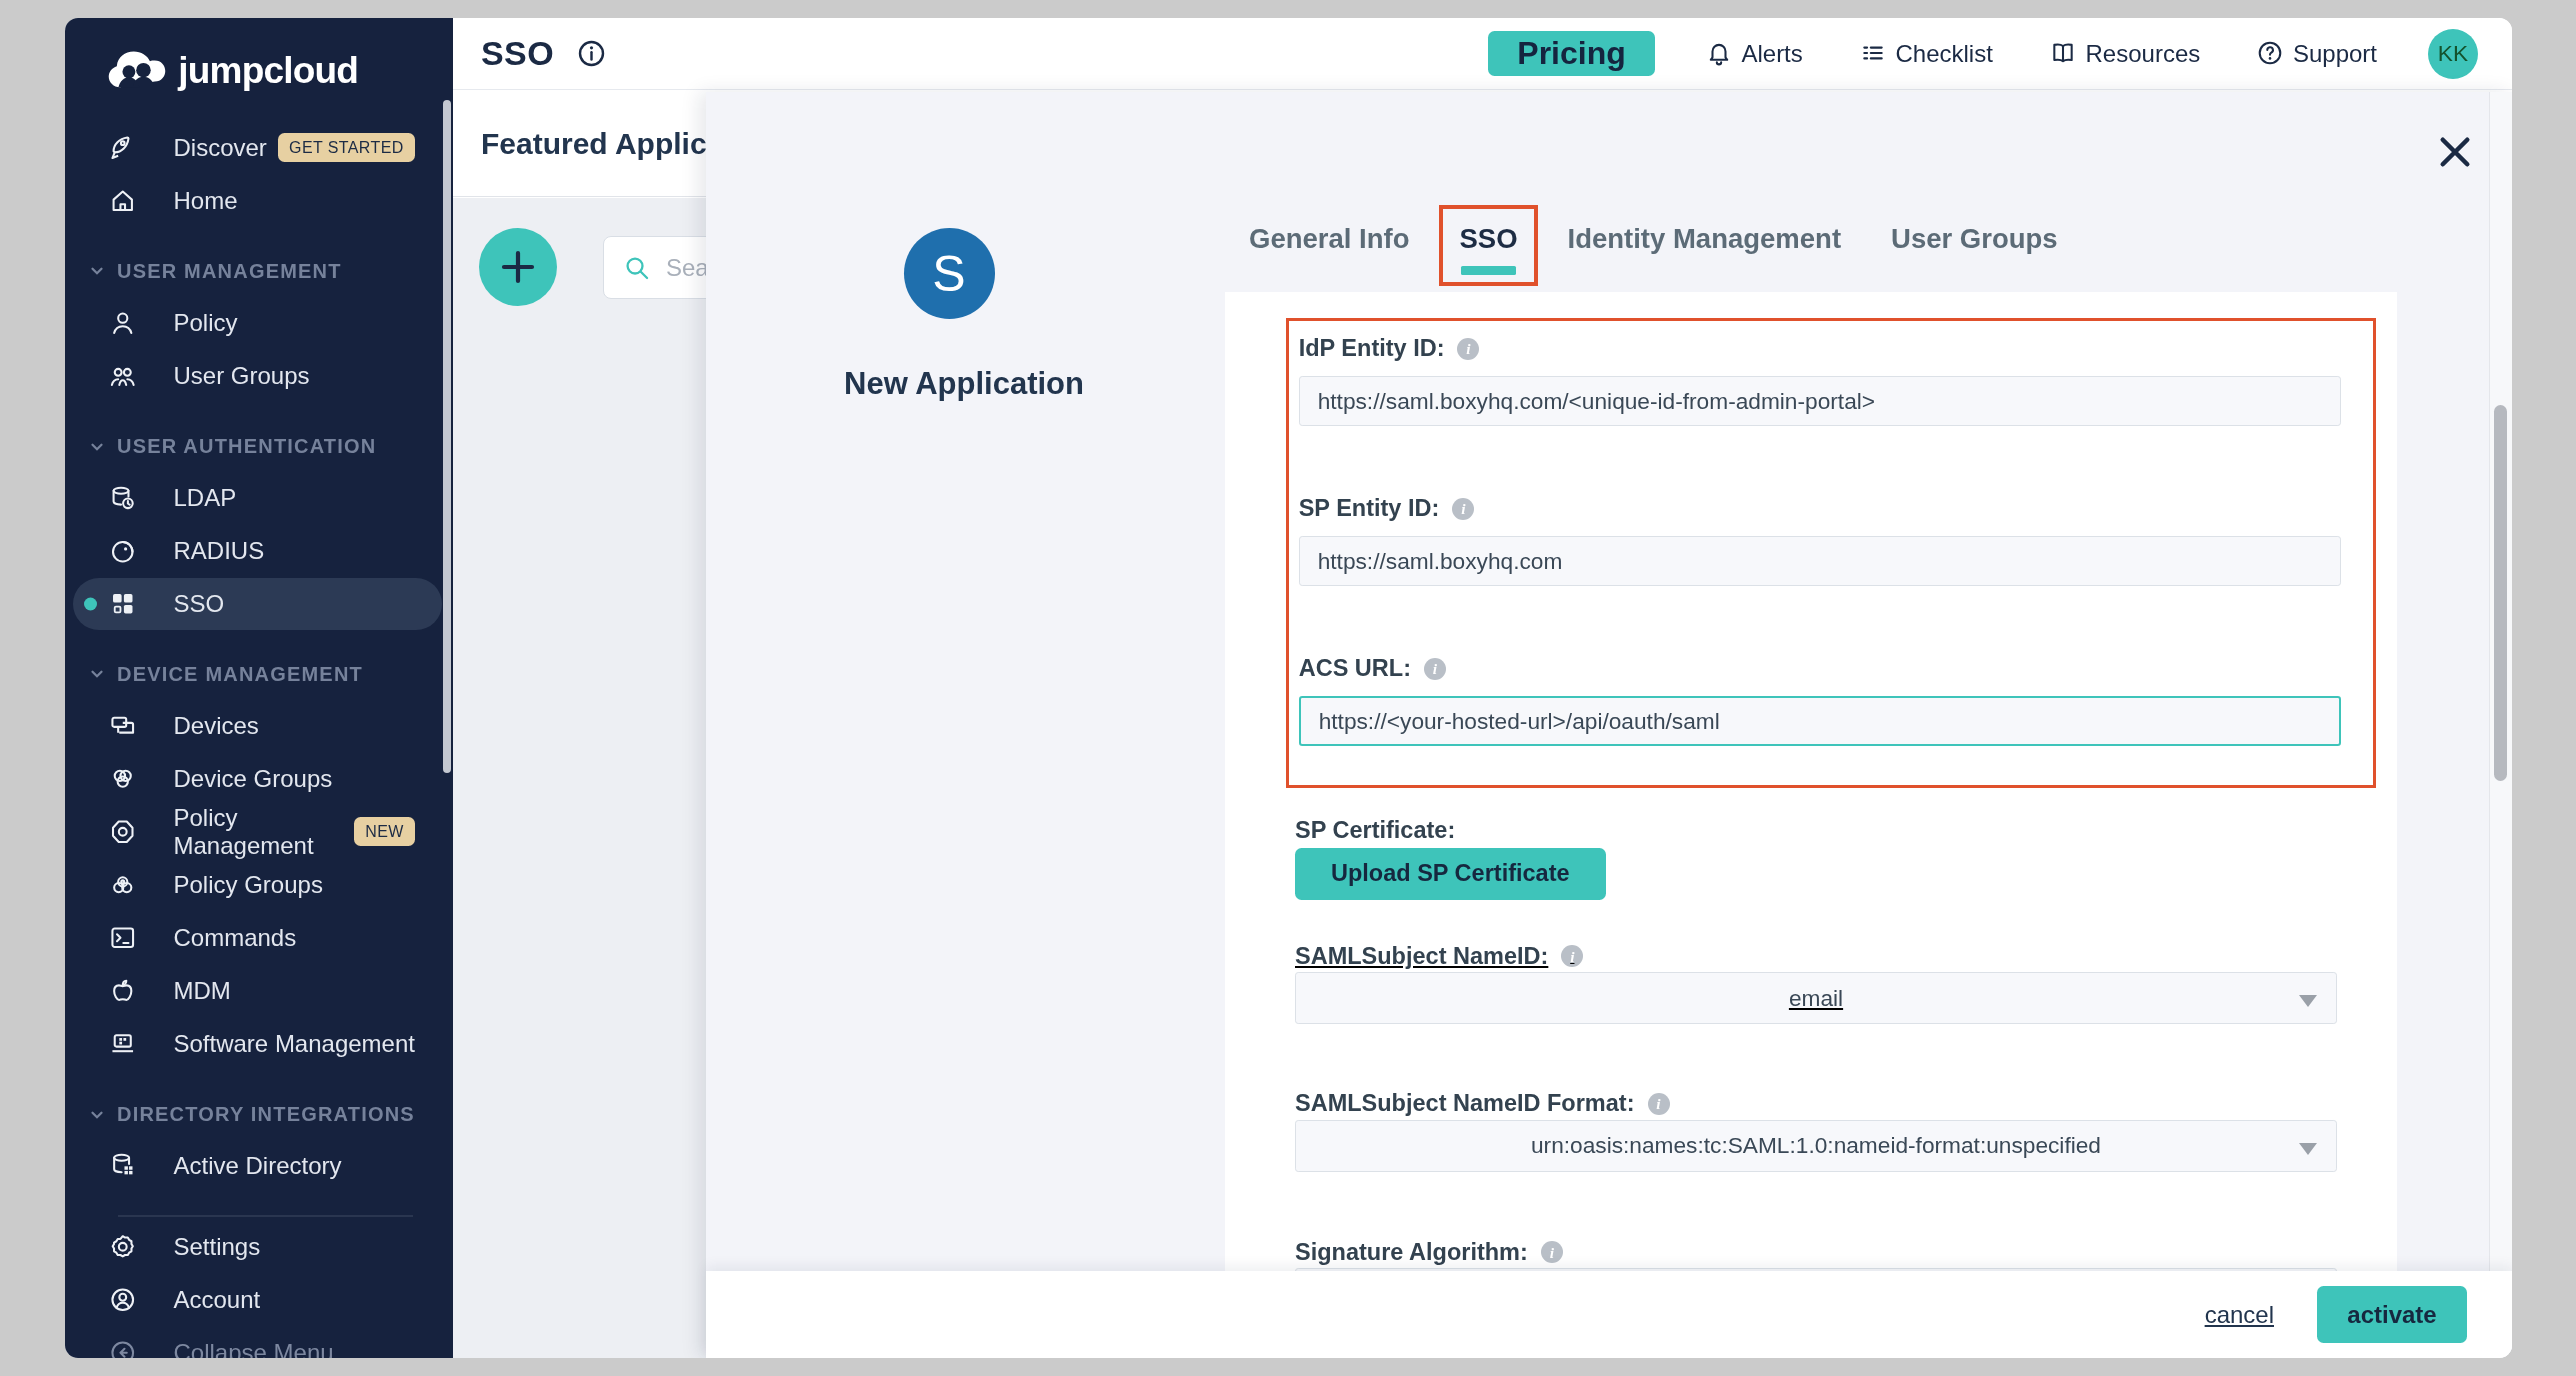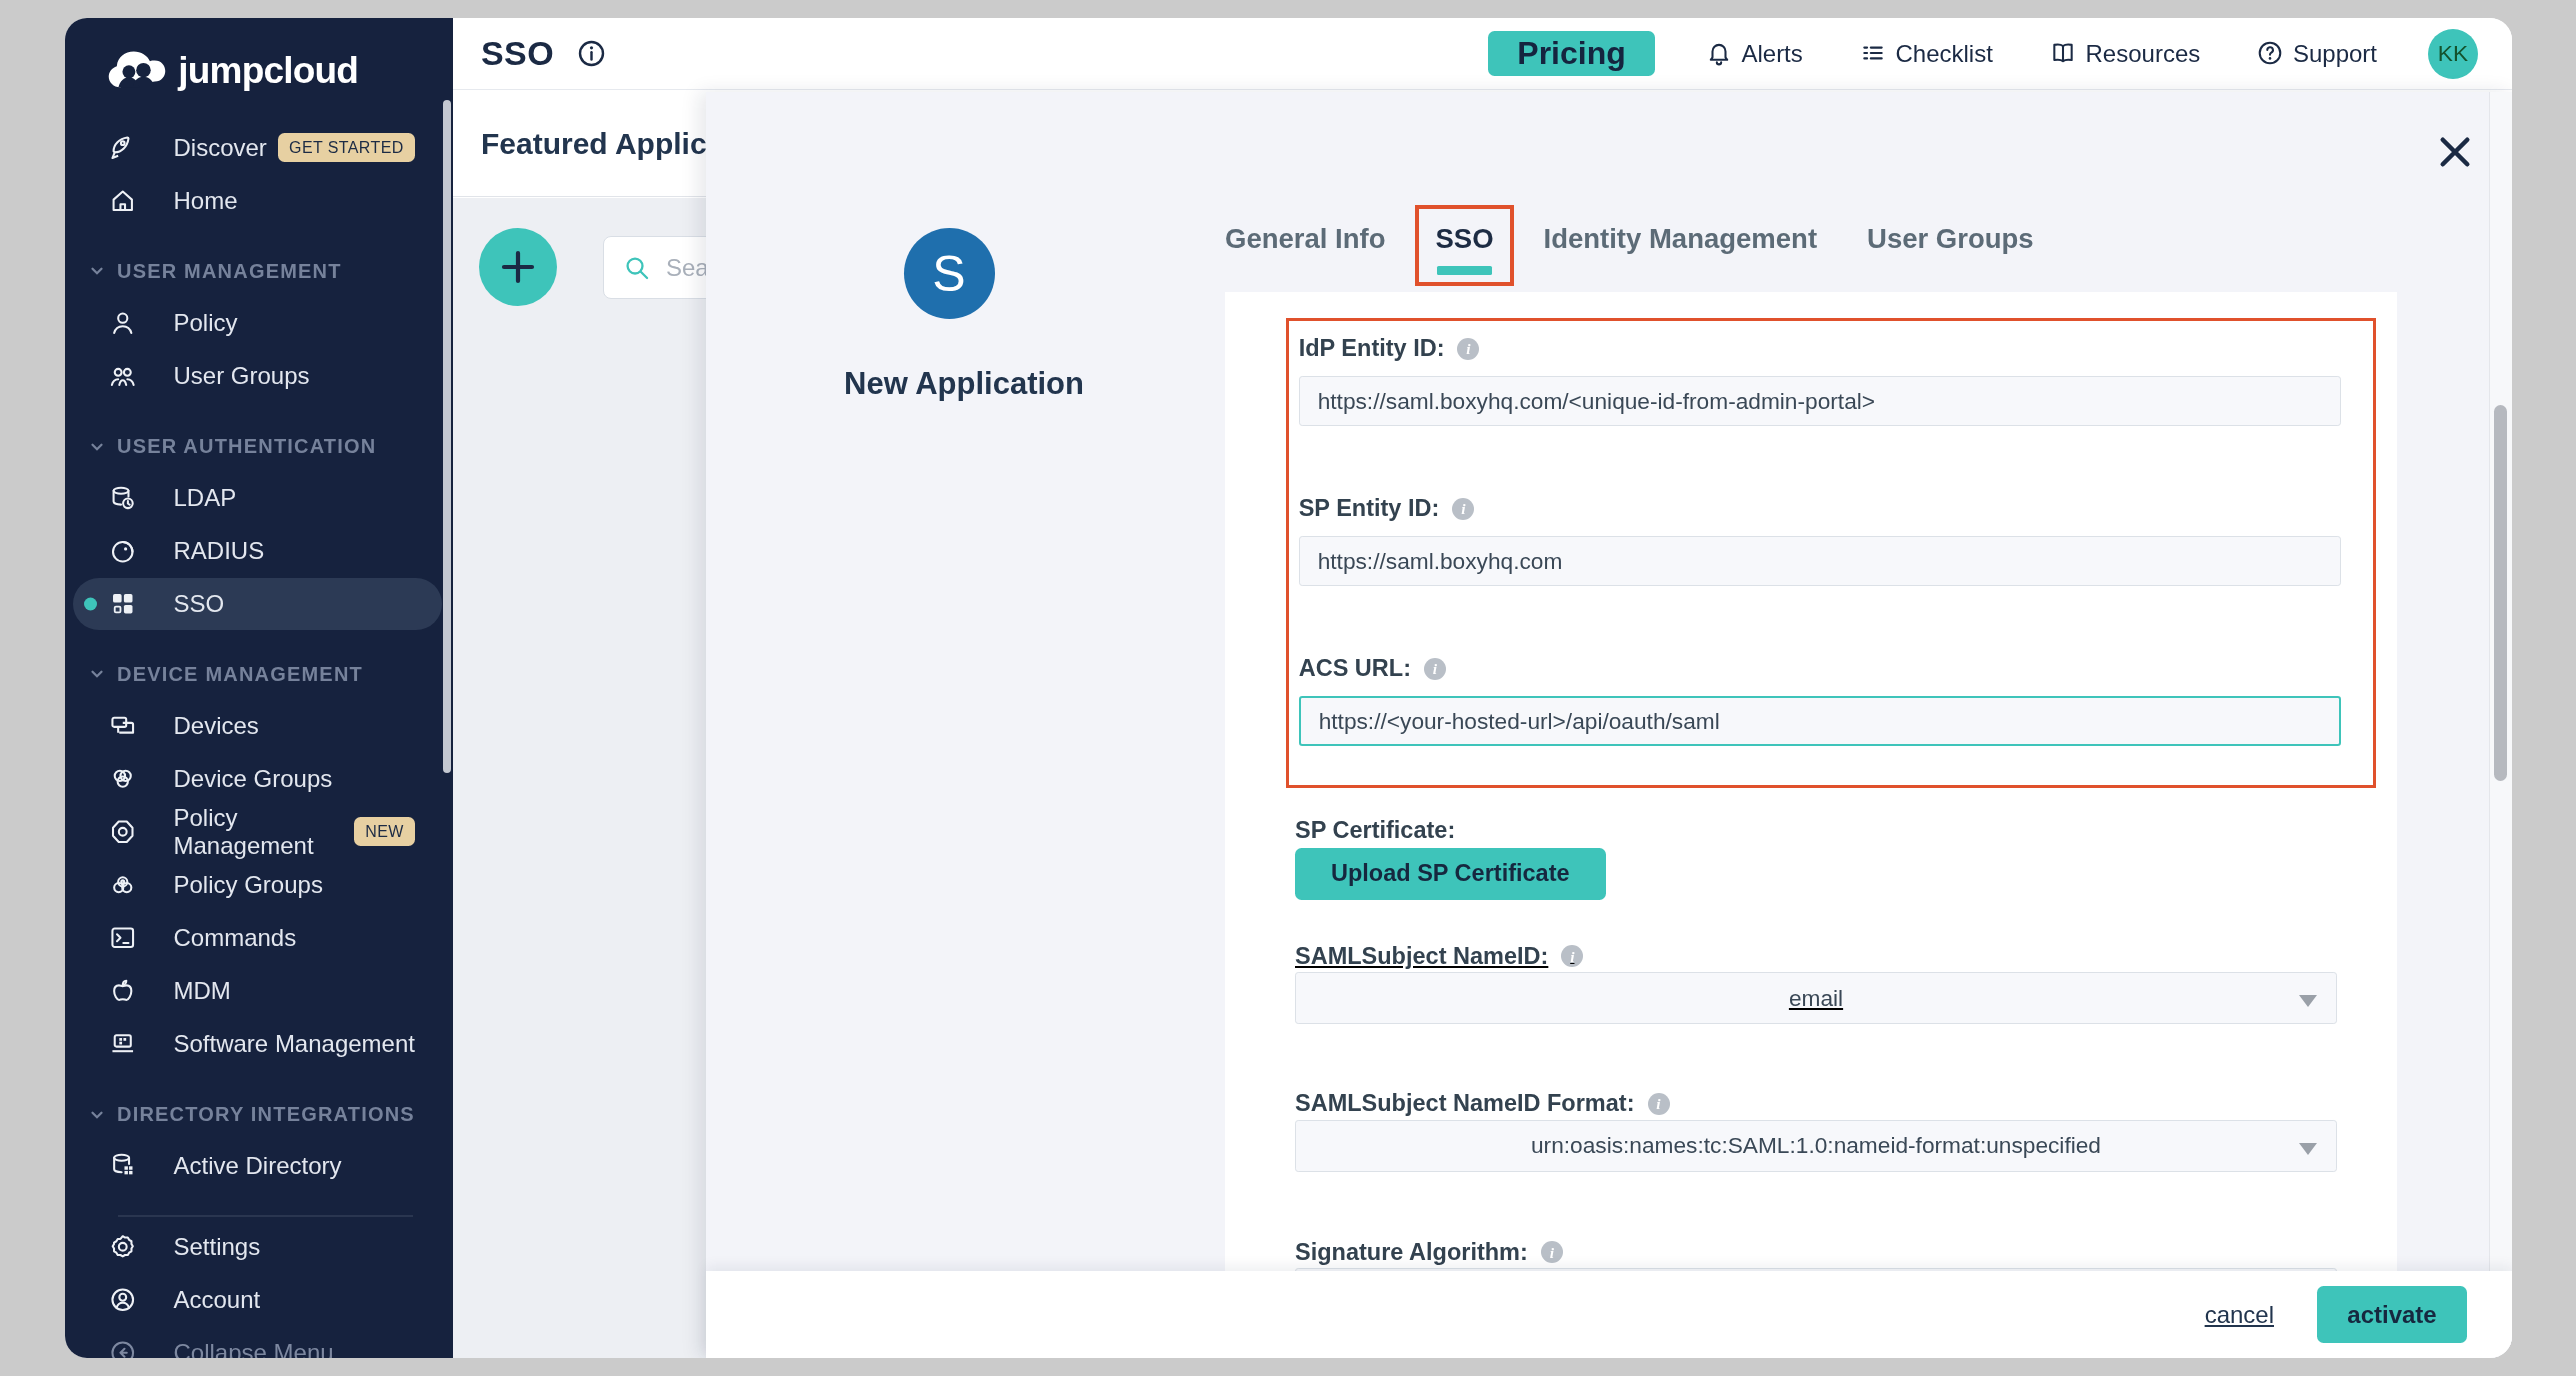--- a/index.html
+++ b/index.html
@@ -1,17 +1,17 @@
 <!DOCTYPE html>
 <html style="font-size:13px"><head>
 <meta charset="utf-8">
 <style>
   html,body{margin:0;padding:0;background:#cbcbcb;font-family:"Liberation Sans",sans-serif;}
   .stage{position:relative;width:2576px;height:1377px;background:#cbcbcb;overflow:hidden;}
-  .window{position:absolute;left:65px;top:18px;width:2447px;height:1340px;background:#ffffff;border-radius:22px;overflow:hidden;}
+  .window{position:absolute;left:65px;top:18px;width:2447px;height:1340px;background:#ffffff;border-radius:13px;overflow:hidden;}
 
   
   .sidebar{position:absolute;left:0;top:0;width:388px;height:1340px;background:#16223e;color:#e3e7ef;overflow:hidden;}
   .logo{display:flex;align-items:center;gap:11.3px;padding:32px 0 8px 42px;}
   .logo-text{color:#fff;font-size:37px;font-weight:700;letter-spacing:-0.8px;}
   .nav{margin-top:21px;}
   .nav-item{position:relative;display:flex;align-items:center;height:53px;padding-left:44px;font-size:24px;color:#e3e7ef;cursor:pointer;}
   .nav-item .nicon{width:27.5px;height:27.5px;margin-right:37px;flex:0 0 auto;color:#eef1f6;}
   .nav-item.muted{color:#7d88a0;}
   .nav-item.muted .nicon{color:#7d88a0;}
@@ -44,21 +44,21 @@
   .search-box input{border:none;outline:none;background:transparent;font-size:24px;color:#5b6770;width:210px;font-family:inherit;}
   .search-box input::placeholder{color:#a9b0ba;}
 
   
   .modal{position:absolute;left:641px;top:74px;width:1807px;height:1266px;background:#f3f4f9;border-radius:0 0 13px 0;box-shadow:-6.5px 0 19.4px rgba(20,30,60,.10);}
   .close-btn{position:absolute;left:1728px;top:39px;width:42px;height:42px;background:none;border:none;cursor:pointer;color:#1b2a44;padding:0;}
   .app-col{position:absolute;left:138px;top:136px;width:210px;text-align:center;}
   .app-avatar{width:91px;height:91px;border-radius:50%;background:#1f6fad;color:#fff;font-size:50px;display:flex;align-items:center;justify-content:center;margin:0 auto;}
   .app-name{margin-top:47px;font-size:31px;font-weight:700;color:#22354e;white-space:nowrap;}
 
-  .tabs{position:absolute;left:519px;top:120px;display:flex;gap:50px;align-items:flex-start;}
+  .tabs{position:absolute;left:543px;top:120px;display:flex;gap:50px;align-items:flex-start;}
   .tab{position:relative;font-size:27.5px;font-weight:700;color:#5c6b77;padding:11.3px 0 8px;cursor:pointer;white-space:nowrap;}
   .tab.active{color:#1d2c44;}
   .tab .underline{display:none;}
   .tab.active .underline{display:block;width:55px;height:9px;background:#3ec4ba;border-radius:1.6px;margin:10.5px auto 0;}
   .tab-anno{position:absolute;left:-20px;right:-20px;top:-7.3px;bottom:-3.2px;border:4px solid #e0512c;pointer-events:none;}
 
   .form-panel{position:absolute;left:519px;top:200px;width:1172px;height:979px;background:#fff;overflow:hidden;}
   .fgroup{box-sizing:border-box;border:3.2px solid #e0512c;margin:26px 22px 0 61px;width:1090px;padding:13px 0 39px 9.7px;}
   .field{width:1042px;}
   .fgroup .field + .field{margin-top:68px;}

